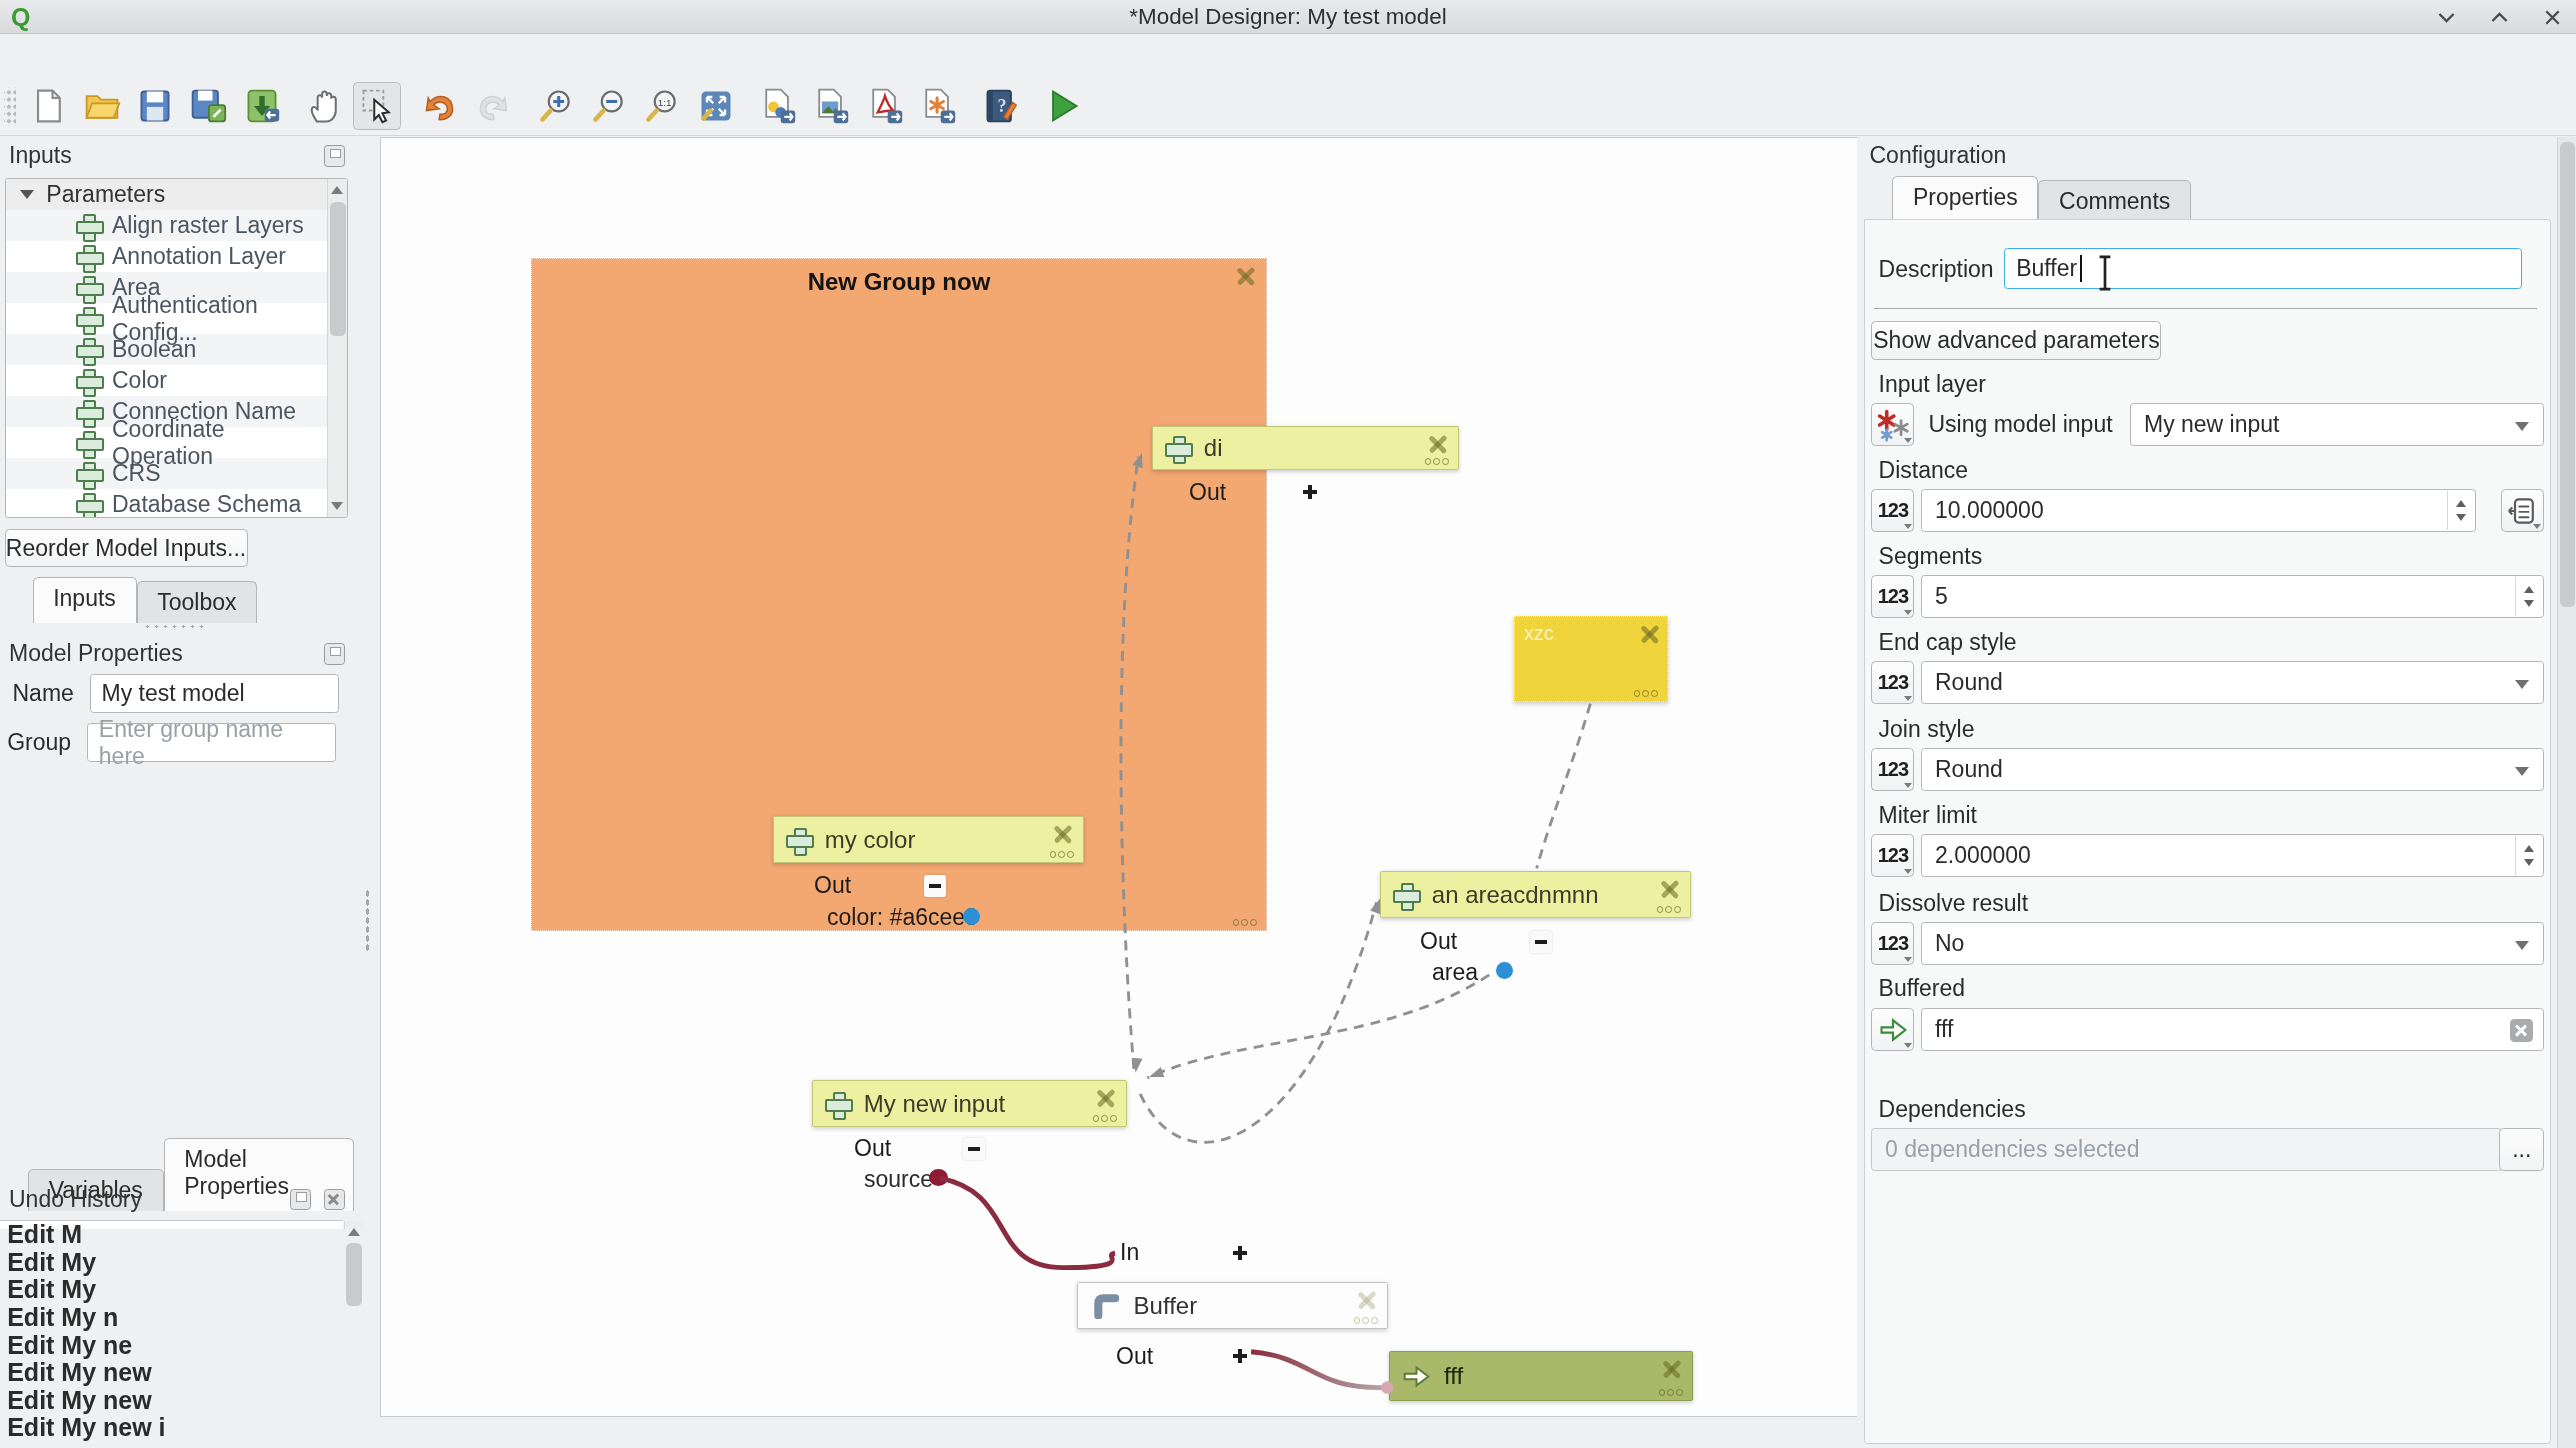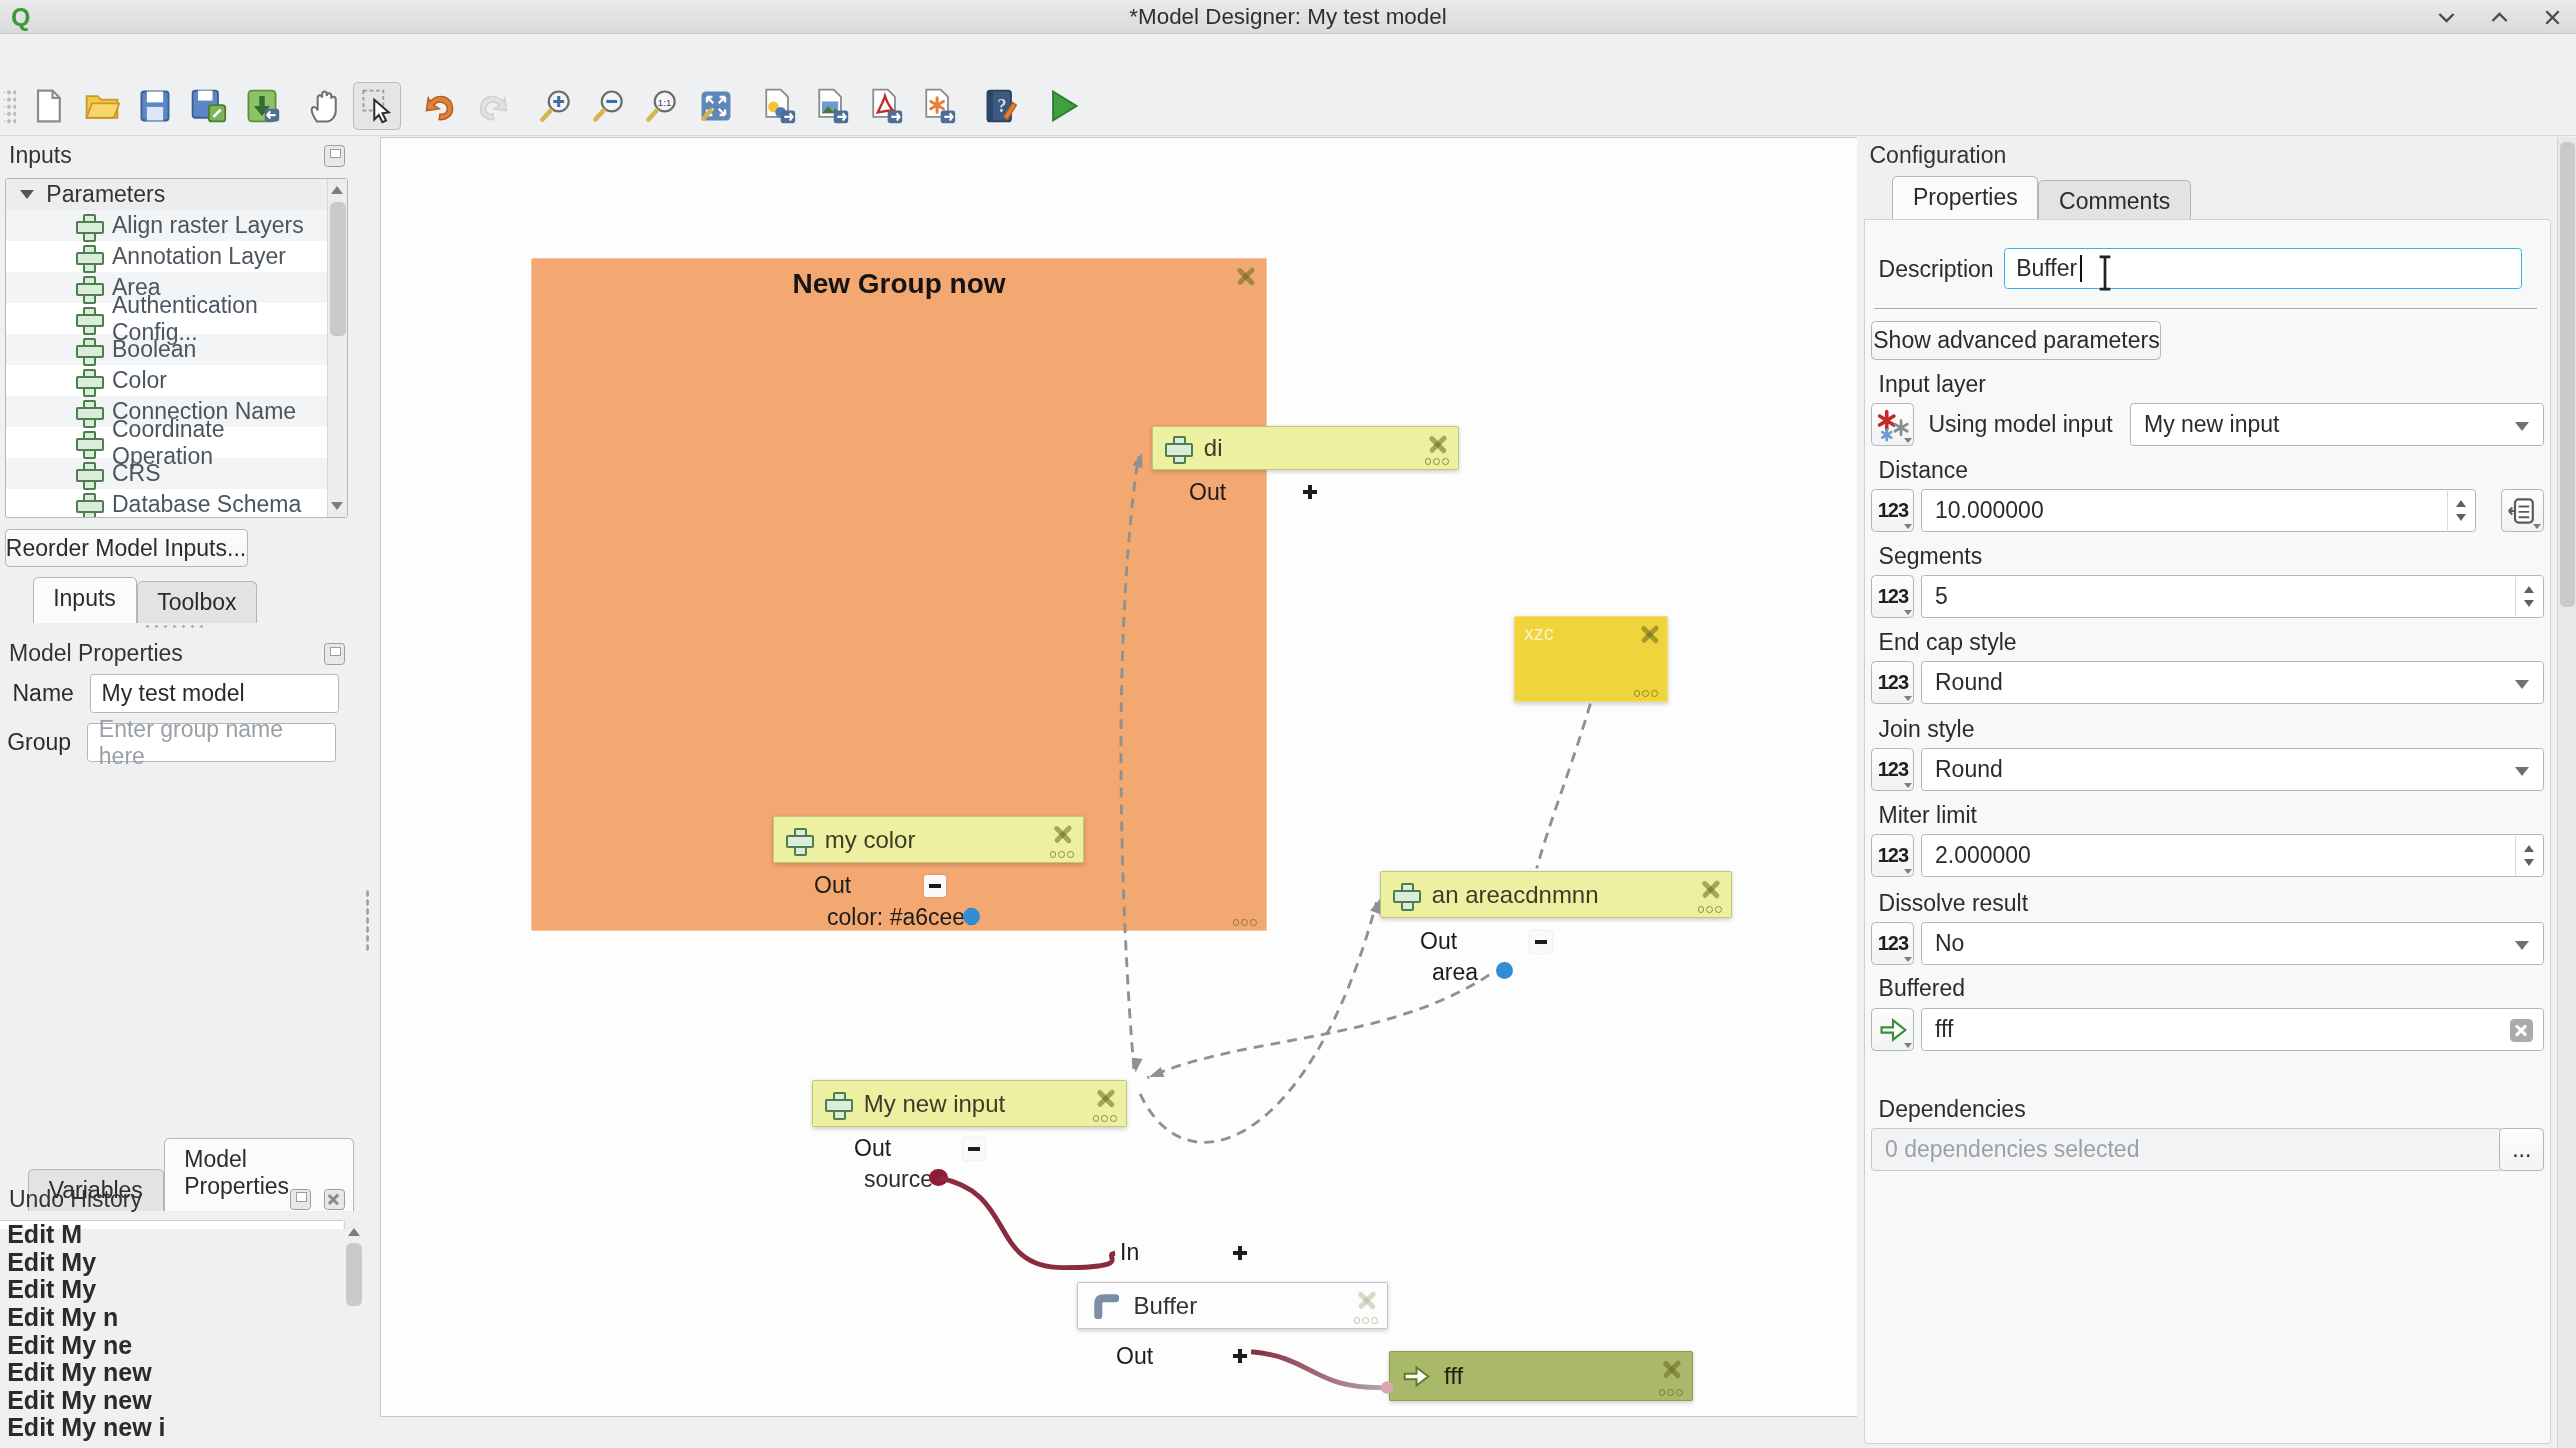--- a/index.html
+++ b/index.html
@@ -93,21 +93,21 @@
   .xico::before { transform:rotate(45deg); } .xico::after { transform:rotate(-45deg); }
   .ooo { position:absolute; right:9px; bottom:4.5px; display:flex; gap:2.2px; }
   .ooo i { width:6.7px; height:6.7px; border:1.6px solid rgba(105,105,35,.7); border-radius:50%; }
   .param-node { background:#edf0a0; border:0.9px solid #c3c676; }
   .algo-node { background:#fdfdfd; border:0.9px solid #c2c3c4; }
   .out-node { background:#a9b869; border:0.9px solid #8c9b4e; }
   .out-node .node-label { color:#20230f; }
   .comment-node { position:absolute; background:#efd53b; border:1.8px dotted #f7ecae; box-shadow:0 1.8px 4.5px rgba(0,0,0,.2); }
   .comment-label { position:absolute; left:9px; top:5.4px; font-size:19.7px; color:#f8f2cb; }
   .group-box { position:absolute; background:#f3a771; border:1.8px dotted #fbe3cd; }
-  .group-title { position:absolute; top:9px; width:100%; text-align:center; font-weight:bold; font-size:28px; color:#141414; }
+  .group-title { position:absolute; top:9px; width:100%; text-align:center; font-weight:bold; font-size:24px; color:#141414; }
   .canvas-label { position:absolute; font-size:23px; color:#1c1c1c; white-space:nowrap; }
   .sock-label { position:absolute; font-size:23px; color:#2b2b2b; white-space:nowrap; }
   .minus-exp { position:absolute; width:21.5px; height:21.5px; background:#fafafa; border-radius:2.7px; box-shadow:0 0 2.7px rgba(0,0,0,.15); }
   .minus-exp::before { content:""; position:absolute; left:4.5px; top:9px; width:12.5px; height:3.6px; background:#1c1c1c; }
   .plus-exp { position:absolute; width:21.5px; height:21.5px; }
   .plus-exp::before { content:""; position:absolute; left:3.6px; top:9px; width:14.3px; height:3.6px; background:#1c1c1c; }
   .plus-exp::after { content:""; position:absolute; left:9px; top:3.6px; width:3.6px; height:14.3px; background:#1c1c1c; }
   .dot { position:absolute; border-radius:50%; }
   .canvas-svg { position:absolute; inset:0; pointer-events:none; }
   .bottom-strip { position:absolute; left:380px; top:1418px; width:1478px; height:30px; background:#eff0f1; }
@@ -466,21 +466,21 @@
           <i></i>
           <i></i>
           <i></i>
         </span>
     </div>
     <span class="canvas-label" style="left:433px;top:734px">Out</span>
     <span class="minus-exp" style="left:543px;top:737px"></span>
     <span class="canvas-label" style="left:446px;top:766px">color: #a6cee3</span>
     <span class="dot" style="left:582px;top:770px;width:17px;height:17px;background:#2e8fd5"></span>
 
-    <div class="node param-node" style="left:999px;top:733px;width:352px;height:47px">
+    <div class="node param-node" style="left:999px;top:733px;width:311px;height:47px">
       <span class="gplus"></span>
       <span class="node-label">an areacdnmnn</span>
       <span class="xico"></span>
       <span class="ooo">
           <i></i>
           <i></i>
           <i></i>
         </span>
     </div>
     <span class="canvas-label" style="left:1039px;top:790px">Out</span>

